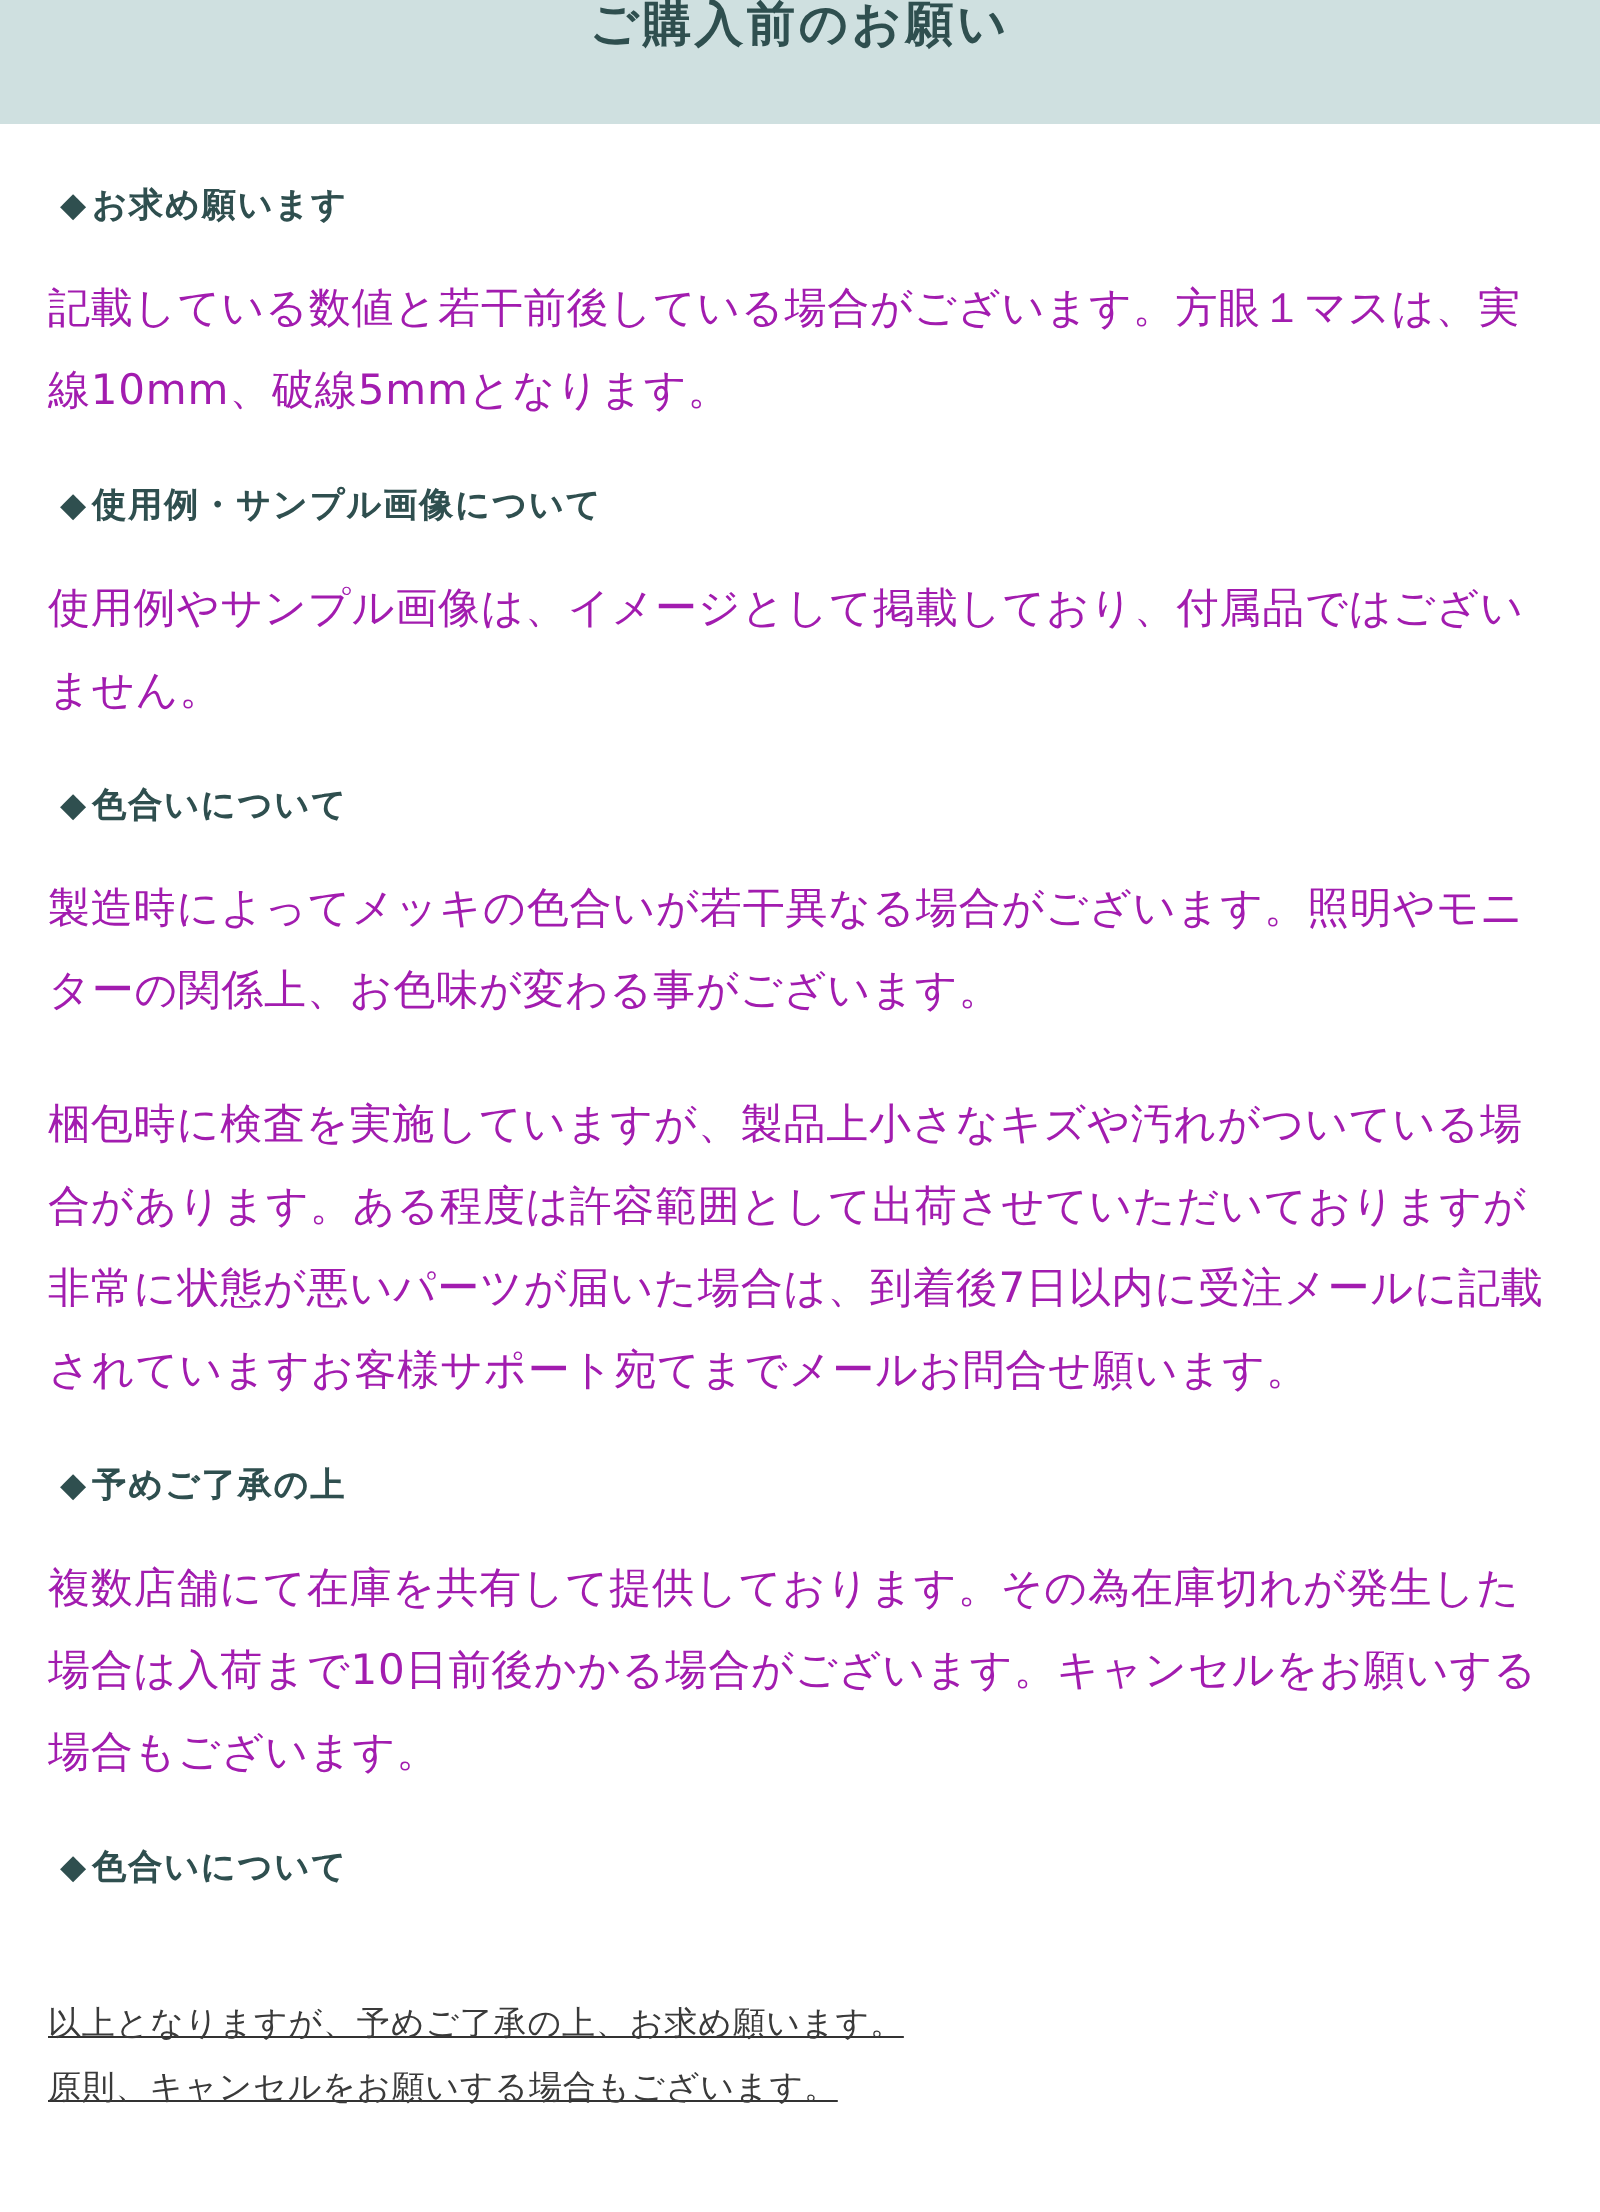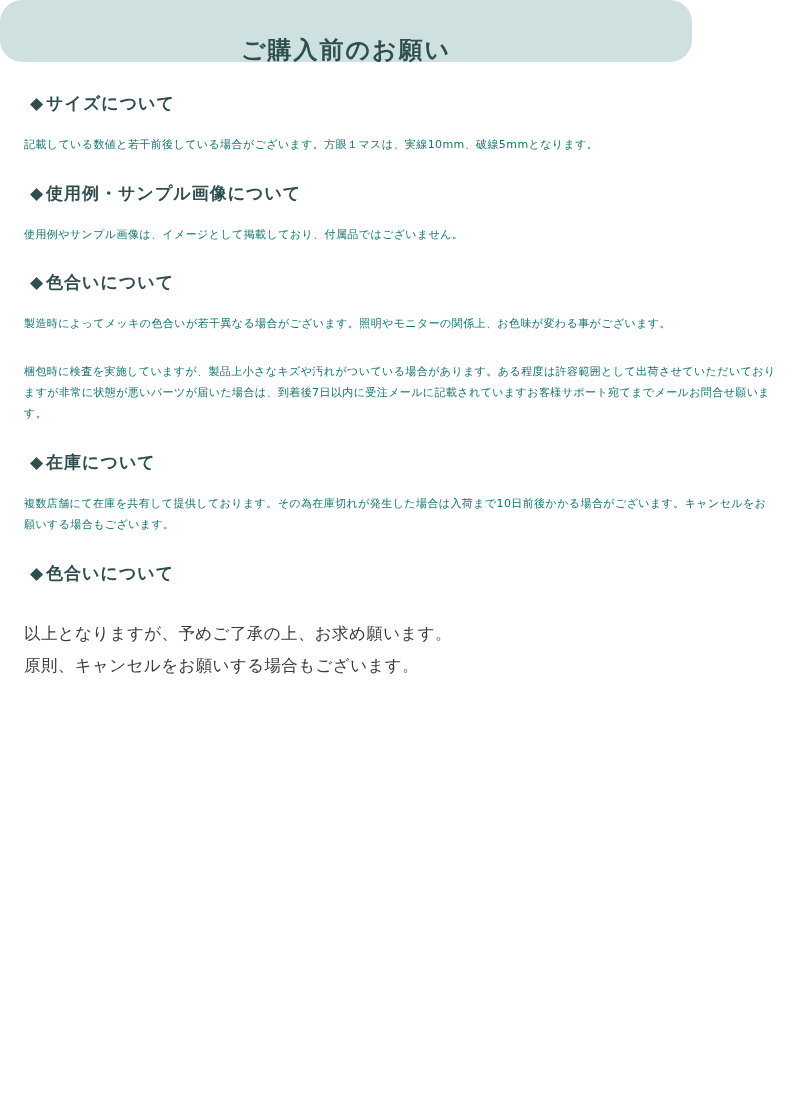--- a/index.html
+++ b/index.html
@@ -14,28 +14,27 @@
     color: #333333;
     -webkit-font-smoothing: antialiased;
   }
   .page {
     width: 800px;
     min-height: 1106px;
     box-sizing: border-box;
     position: relative;
   }
   .header-band {
-    width: 692px;
+    width: 800px;
     height: 62px;
     background: #cfe0e0;
     display: flex;
-    align-items: flex-end;
+    align-items: flex-start;
     justify-content: center;
     box-sizing: border-box;
-    border-radius: 22px;
   }
   .header-title {
     color: #2f4f4f;
     font-size: 24px;
     font-weight: bold;
     letter-spacing: 2px;
     line-height: 1;
   }
   .content {
     padding: 0 18px 12px 18px;
@@ -54,31 +53,32 @@
     letter-spacing: 1px;
     padding-left: 12px;
     margin: 0 0 20px 0;
     line-height: 1.3;
   }
   .diamond {
     display: inline-block;
     margin-right: 2px;
   }
   .body-text {
-    font-size: 11px;
+    font-size: 21px;
     line-height: 1.95;
-    color: #0f766e;
+    color: #a21caf;
     letter-spacing: 0.4px;
     margin: 0;
     padding: 0 6px;
     word-break: break-all;
   }
   .closing {
-    margin-top: 34px;
+    margin-top: 51px;
     padding: 0 6px;
+    text-decoration: underline;
   }
   .closing p {
     font-size: 16.5px;
     line-height: 1.95;
     color: #3a3a3a;
     letter-spacing: 0.4px;
     margin: 0;
     word-break: break-all;
   }
 </style>
@@ -88,21 +88,21 @@
 <div class="page">
 
   <div class="header-band">
     <div class="header-title">ご購入前のお願い</div>
   </div>
 
   <div class="content">
 
     <div class="section">
       <h2 class="section-heading">
-        <span class="diamond">◆</span><span>サイズについて</span>
+        <span class="diamond">◆</span><span>お求め願います</span>
       </h2>
       <p class="body-text">記載している数値と若干前後している場合がございます。方眼１マスは、実線10mm、破線5mmとなります。</p>
     </div>
 
     <div class="section">
       <h2 class="section-heading">
         <span class="diamond">◆</span><span>使用例・サンプル画像について</span>
       </h2>
       <p class="body-text">使用例やサンプル画像は、イメージとして掲載しており、付属品ではございません。</p>
     </div>
@@ -113,21 +113,21 @@
       </h2>
       <p class="body-text">製造時によってメッキの色合いが若干異なる場合がございます。照明やモニターの関係上、お色味が変わる事がございます。</p>
     </div>
 
     <div class="section">
       <p class="body-text">梱包時に検査を実施していますが、製品上小さなキズや汚れがついている場合があります。ある程度は許容範囲として出荷させていただいておりますが非常に状態が悪いパーツが届いた場合は、到着後7日以内に受注メールに記載されていますお客様サポート宛てまでメールお問合せ願います。</p>
     </div>
 
     <div class="section">
       <h2 class="section-heading">
-        <span class="diamond">◆</span><span>在庫について</span>
+        <span class="diamond">◆</span><span>予めご了承の上</span>
       </h2>
       <p class="body-text">複数店舗にて在庫を共有して提供しております。その為在庫切れが発生した場合は入荷まで10日前後かかる場合がございます。キャンセルをお願いする場合もございます。</p>
     </div>
 
     <div class="section">
       <h2 class="section-heading">
         <span class="diamond">◆</span><span>色合いについて</span>
       </h2>
     </div>
 

